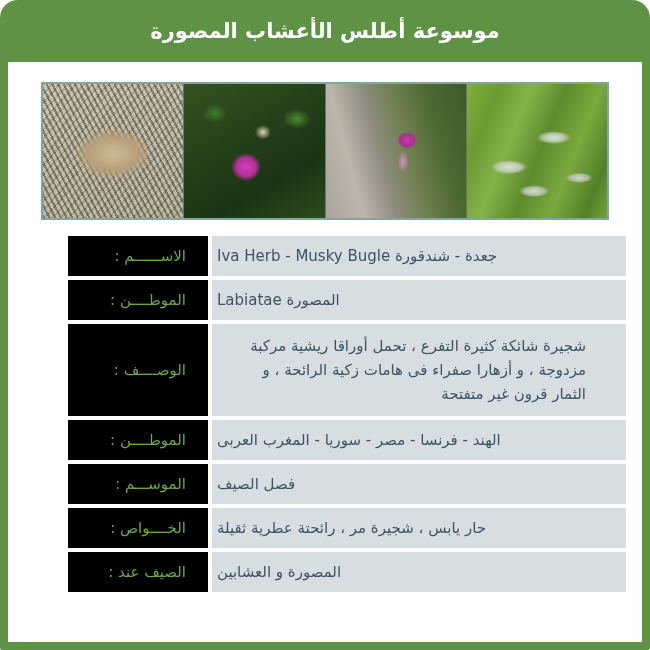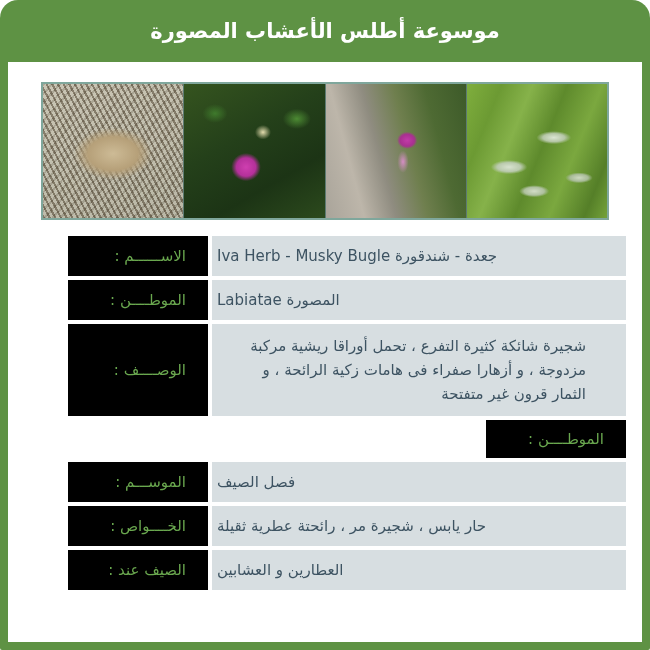--- a/index.html
+++ b/index.html
@@ -186,33 +186,34 @@
         <div class="value-cell">المصورة    Labiatae</div>
         <div class="label-cell">الموطــــن :</div>
       </div>
 
       <div class="info-row">
         <div class="value-cell multiline">شجيرة شائكة كثيرة التفرع ، تحمل أوراقا ريشية مركبة مزدوجة ، و أزهارا صفراء فى هامات زكية الرائحة ، و الثمار قرون غير متفتحة</div>
         <div class="label-cell">الوصــــف :</div>
       </div>
 
       <div class="info-row">
+        <div class="value-cell">الهند - فرنسا - مصر - سوريا - المغرب العربى</div>
         <div class="label-cell">الموطــــن :</div>
       </div>
 
       <div class="info-row">
         <div class="value-cell">فصل الصيف</div>
         <div class="label-cell">الموســـم :</div>
       </div>
 
       <div class="info-row">
         <div class="value-cell">حار يابس ، شجيرة مر ، رائحتة عطرية ثقيلة</div>
         <div class="label-cell">الخــــواص :</div>
       </div>
 
       <div class="info-row">
-        <div class="value-cell">العطارين و العشابين</div>
+        <div class="value-cell">المصورة و العشابين</div>
         <div class="label-cell">الصيف عند :</div>
       </div>
 
     </div>
   </div>
 </div>
 
 </body></html>

